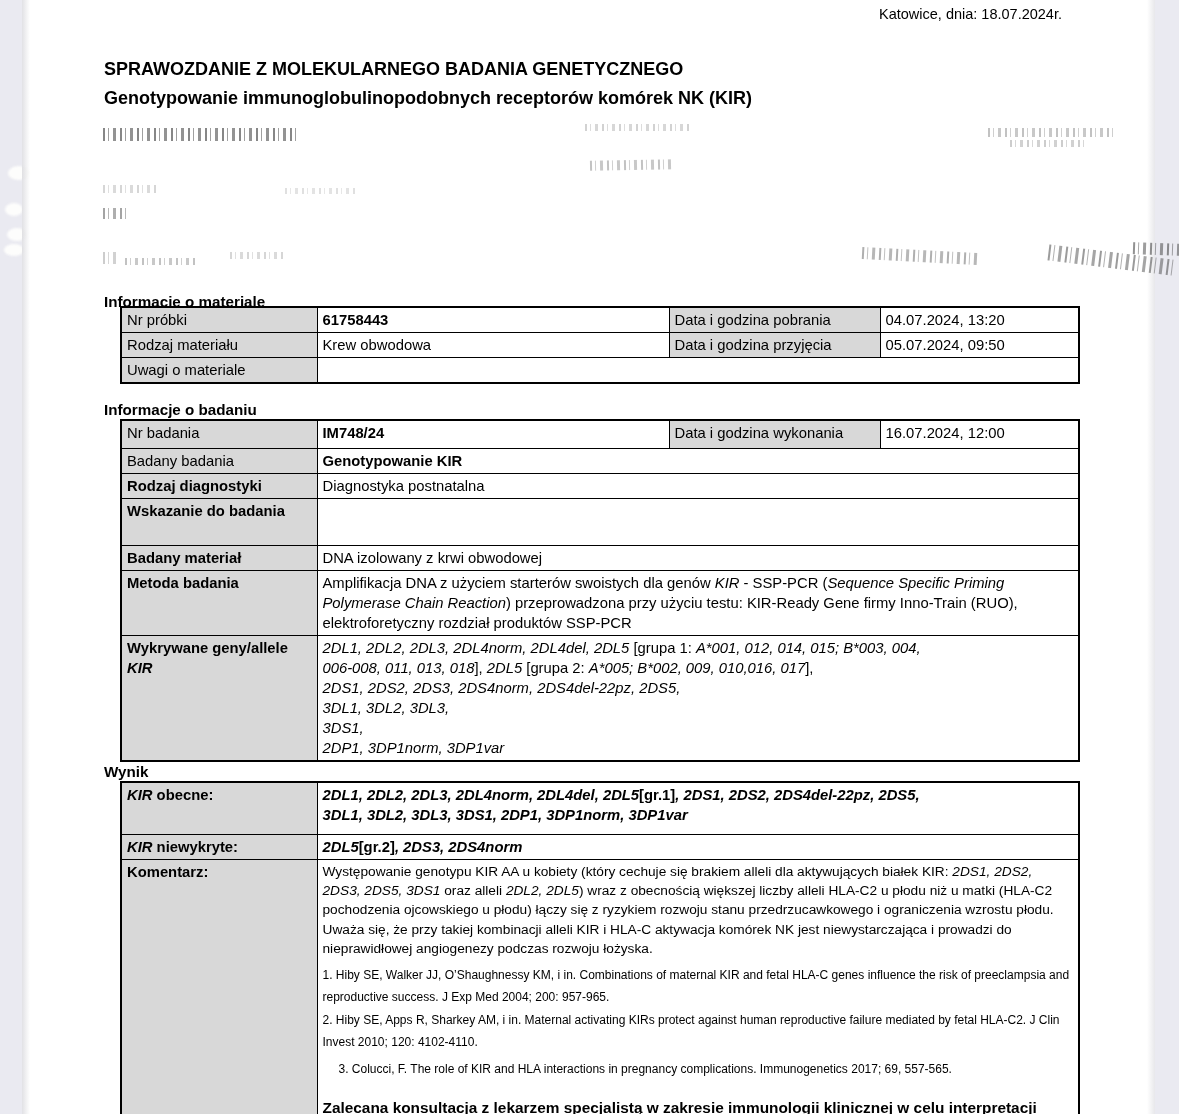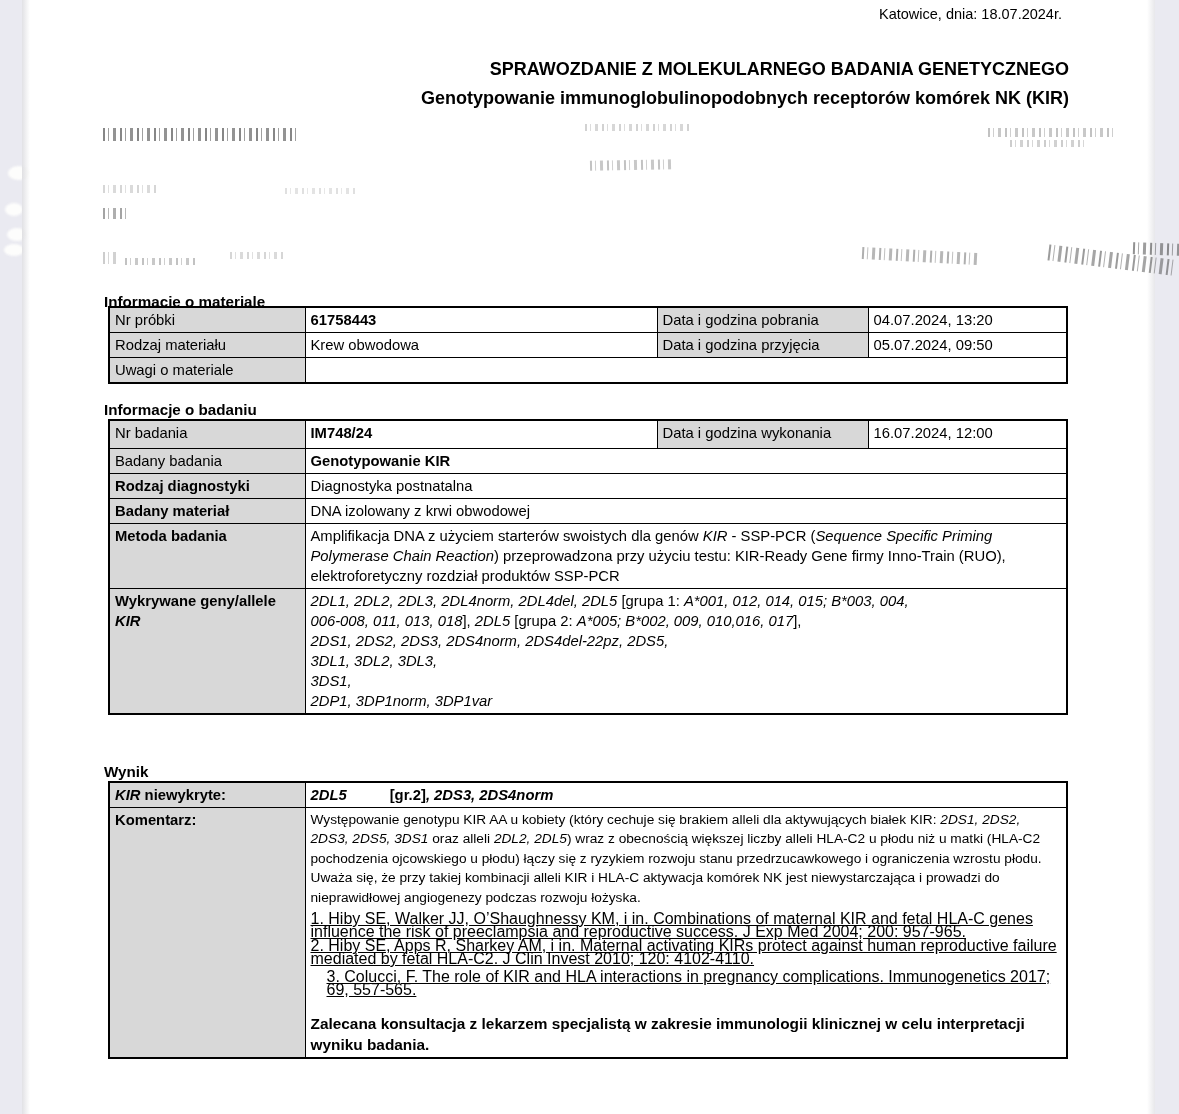--- a/index.html
+++ b/index.html
@@ -8,39 +8,39 @@
   .edge{position:absolute;top:0;height:1114px;background:#eaeaf1;}
   .edge.left{left:0;width:22px;}
   .edge.right{left:1155px;width:24px;}
   .edge-shadow-l{position:absolute;top:0;left:22px;width:8px;height:1114px;
      background:linear-gradient(90deg,rgba(90,90,110,.18),rgba(90,90,110,0));}
   .edge-shadow-r{position:absolute;top:0;left:1147px;width:8px;height:1114px;
      background:linear-gradient(270deg,rgba(90,90,110,.14),rgba(90,90,110,0));}
   .blob{position:absolute;background:#fdfdfc;border-radius:50%;filter:blur(1px);}
   .content{position:absolute;left:104px;top:0;width:958px;}
   .date-line{position:absolute;top:6px;left:0;width:958px;text-align:right;font-size:14.5px;}
-  .titles{position:absolute;top:55px;left:7px;width:958px;text-align:right;
+  .titles{position:absolute;top:55px;left:0;width:958px;text-align:left;
           font-weight:bold;font-size:18px;line-height:29px;}
   .smudge{position:absolute;filter:blur(.7px);
      background:repeating-linear-gradient(90deg,rgba(45,45,45,.95) 0 2px,transparent 2px 5px,
        rgba(45,45,45,.75) 5px 6px,transparent 6px 10px,rgba(45,45,45,.85) 10px 13px,transparent 13px 17px);}
   .sec-h{position:absolute;left:0;font-size:15.2px;font-weight:bold;}
-  table.tbl{position:absolute;left:4px;border-collapse:collapse;table-layout:fixed;width:958px;
+  table.tbl{position:absolute;left:16px;border-collapse:collapse;table-layout:fixed;width:958px;
             border:2px solid #000;}
   table.tbl td{border:1px solid #000;vertical-align:top;padding:2px 4px 2px 5px;
                font-size:14.8px;line-height:20px;overflow:hidden;}
   td.lbl{background:#d8d8d8;}
-  .b{font-weight:bold;margin-left:43px;}
+  .b{font-weight:bold;}
   .i{font-style:italic;}
   .bi{font-weight:bold;font-style:italic;}
   td.small{font-size:13.7px;line-height:19.5px;}
   td.genes{font-size:14px;line-height:19px;}
   .wynik-genes{font-size:15px;line-height:25px;}
   .comment-p{font-size:13.7px;line-height:19.4px;margin:0 0 5px 0;}
-  .ref{font-size:16px;line-height:13px;margin:0 0 1px 0;text-decoration:underline;}
+  .ref{font-size:12px;line-height:22px;margin:0 0 1px 0;}
   .ref.last{margin-top:5px;margin-left:16px;}
   .recommend{font-size:15.4px;line-height:21px;font-weight:bold;margin-top:17px;}
 </style>
 </head>
 <body>
 
 <div class="page">
 
   <div class="edge left">
     <div class="blob" style="left:8px;top:166px;width:22px;height:14px;"></div>
@@ -123,20 +123,24 @@
         <td>16.07.2024, 12:00</td>
       </tr>
       <tr style="height:23px;">
         <td class="lbl">Badany badania</td>
         <td colspan="3" class="b">Genotypowanie KIR</td>
       </tr>
       <tr style="height:22px;">
         <td class="lbl b">Rodzaj diagnostyki</td>
         <td colspan="3">Diagnostyka postnatalna</td>
       </tr>
+      <tr style="height:47px;">
+        <td class="lbl b">Wskazanie do badania</td>
+        <td colspan="3"></td>
+      </tr>
       <tr style="height:22px;">
         <td class="lbl b">Badany materiał</td>
         <td colspan="3">DNA izolowany z krwi obwodowej</td>
       </tr>
       <tr style="height:59px;">
         <td class="lbl b">Metoda badania</td>
         <td colspan="3" class="small"><span>Amplifikacja DNA z użyciem starterów swoistych dla genów </span><span class="i">KIR</span><span> - SSP-PCR (</span><span class="i">Sequence Specific Priming Polymerase Chain Reaction</span><span>) przeprowadzona przy użyciu testu: KIR-Ready Gene firmy Inno-Train (RUO), elektroforetyczny rozdział produktów SSP-PCR</span></td>
       </tr>
       <tr style="height:115px;">
         <td class="lbl b"><span>Wykrywane geny/allele </span><span class="i">KIR</span></td>
@@ -152,20 +156,27 @@
     </tbody>
       </table>
 
     <div class="sec-h" style="top:763px;">Wynik</div>
     <table class="tbl" style="top:781px;">
       <colgroup>
           <col style="width:196px">
           <col style="width:762px">
         </colgroup>
       <tbody>
+          <tr style="height:52px;">
+        <td class="lbl b"><span class="i">KIR</span><span> obecne:</span></td>
+        <td class="wynik-genes">
+          <div><span class="bi">2DL1, 2DL2, 2DL3, 2DL4norm, 2DL4del, 2DL5</span><span class="b">[gr.1]</span><span class="bi">, 2DS1, 2DS2, 2DS4del-22pz, 2DS5,</span></div>
+          <div class="bi">3DL1, 3DL2, 3DL3, 3DS1, 2DP1, 3DP1norm, 3DP1var</div>
+        </td>
+      </tr>
       <tr style="height:23px;">
         <td class="lbl b"><span class="i">KIR</span><span> niewykryte:</span></td>
         <td><span class="bi">2DL5</span><span class="b">[gr.2]</span><span class="bi">, 2DS3, 2DS4norm</span></td>
       </tr>
       <tr style="height:229px;">
         <td class="lbl b">Komentarz:</td>
         <td>
           <p class="comment-p"><span>Występowanie genotypu KIR AA u kobiety (który cechuje się brakiem alleli dla aktywujących białek KIR: </span><span class="i">2DS1, 2DS2, 2DS3, 2DS5, 3DS1</span><span> oraz alleli </span><span class="i">2DL2, 2DL5</span><span>) wraz z obecnością większej liczby alleli HLA-C2 u płodu niż u matki (HLA-C2 pochodzenia ojcowskiego u płodu) łączy się z ryzykiem rozwoju stanu przedrzucawkowego i ograniczenia wzrostu płodu. Uważa się, że przy takiej kombinacji alleli KIR i HLA-C aktywacja komórek NK jest niewystarczająca i prowadzi do nieprawidłowej angiogenezy podczas rozwoju łożyska.</span></p>
           <p class="ref">1. Hiby SE, Walker JJ, O’Shaughnessy KM, i in. Combinations of maternal KIR and fetal HLA-C genes influence the risk of preeclampsia and reproductive success. J Exp Med 2004; 200: 957-965.</p>
           <p class="ref">2. Hiby SE, Apps R, Sharkey AM, i in. Maternal activating KIRs protect against human reproductive failure mediated by fetal HLA-C2. J Clin Invest 2010; 120: 4102-4110.</p>

